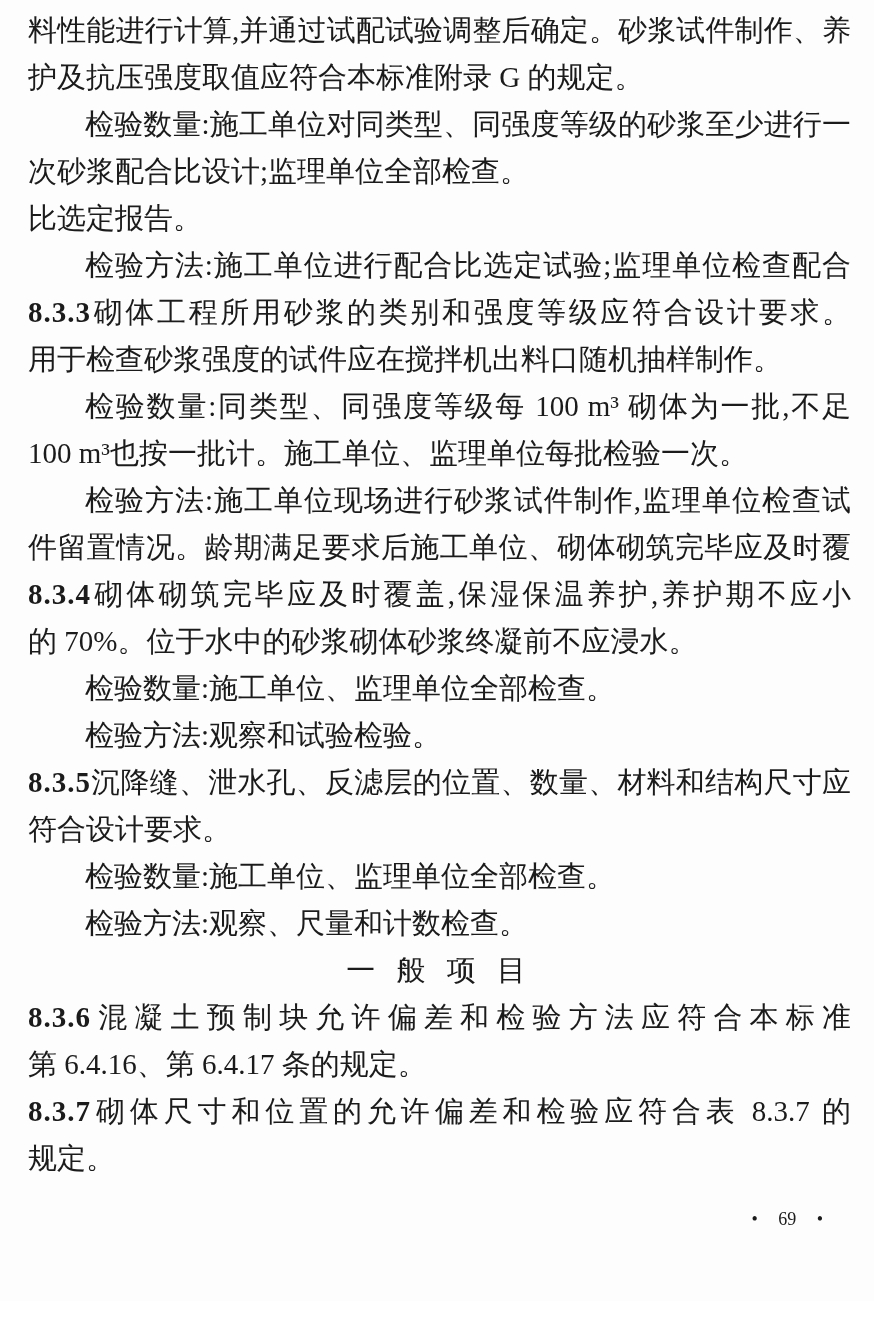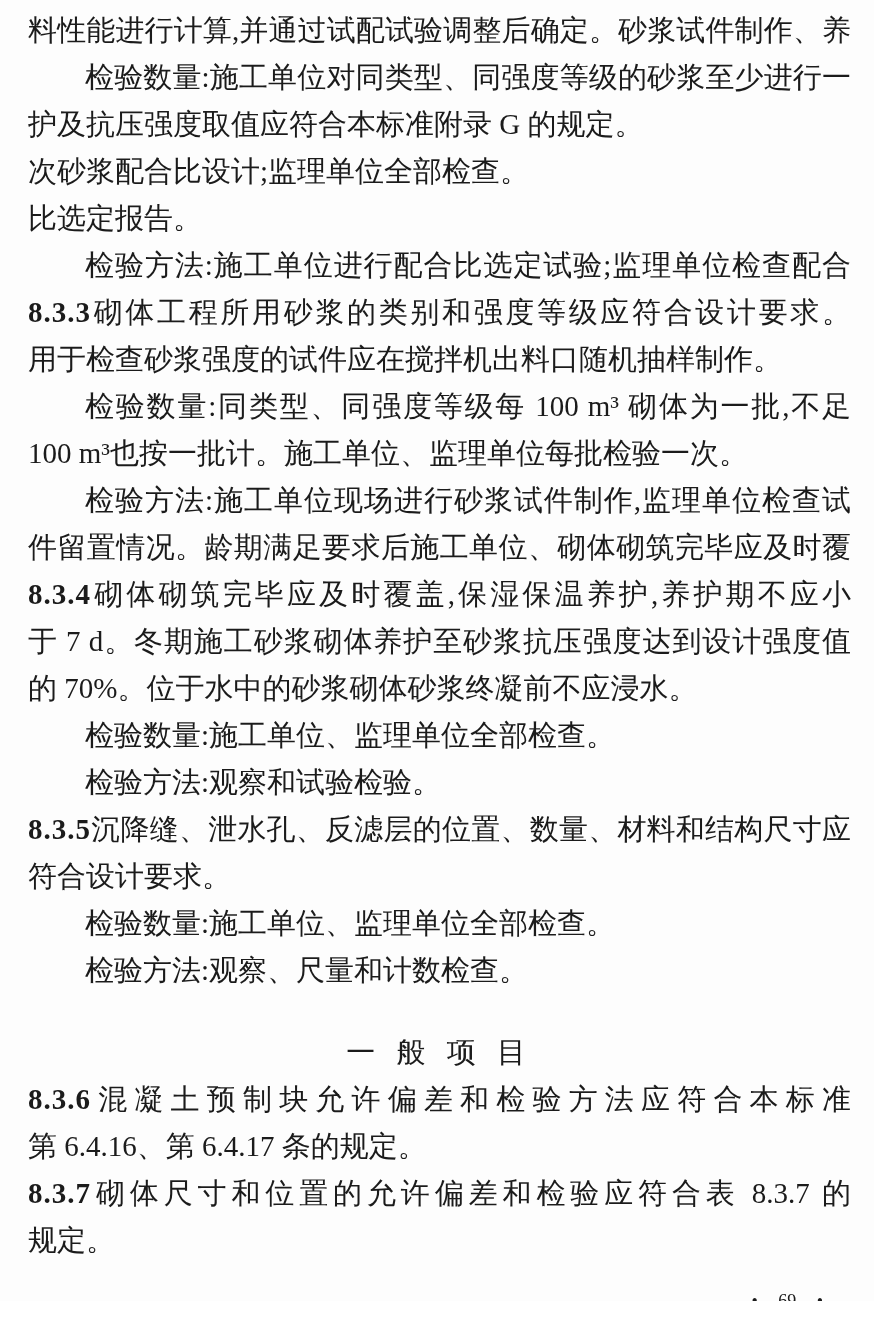--- a/index.html
+++ b/index.html
@@ -30,52 +30,50 @@
   .num {
     font-weight: bold;
     letter-spacing: 1px;
     display: inline-block;
   }
   .heading {
     text-align: center;
     text-align-last: center;
     letter-spacing: 7px;
     white-space: nowrap;
-    margin-top: 35px;
   }
   .pagenum {
     text-align: center;
     text-align-last: right;
     font-size: 18px;
     padding-right: 28px;
     word-spacing: 16px;
     margin-top: 14px;
   }
 </style>
 </head>
 <body>
 
 <div class="page">
 
   <div class="line stretch"><span>料性能进行计算,并通过试配试验调整后确定。砂浆试件制作、养</span></div>
+  <div class="line"><span>护及抗压强度取值应符合本标准附录 G 的规定。</span></div>
   <div class="line stretch indent"><span>检验数量:施工单位对同类型、同强度等级的砂浆至少进行一</span></div>
-  <div class="line"><span>护及抗压强度取值应符合本标准附录 G 的规定。</span></div>
   <div class="line"><span>次砂浆配合比设计;监理单位全部检查。</span></div>
   <div class="line"><span>比选定报告。</span></div>
   <div class="line stretch indent"><span>检验方法:施工单位进行配合比选定试验;监理单位检查配合</span></div>
 
   <div class="line stretch"><span class="num">8.3.3</span><span>砌体工程所用砂浆的类别和强度等级应符合设计要求。</span></div>
   <div class="line"><span>用于检查砂浆强度的试件应在搅拌机出料口随机抽样制作。</span></div>
   <div class="line stretch indent"><span>检验数量:同类型、同强度等级每 100 m³ 砌体为一批,不足</span></div>
   <div class="line"><span>100 m³也按一批计。施工单位、监理单位每批检验一次。</span></div>
   <div class="line stretch indent"><span>检验方法:施工单位现场进行砂浆试件制作,监理单位检查试</span></div>
   <div class="line stretch"><span>件留置情况。龄期满足要求后施工单位、砌体砌筑完毕应及时覆盖</span></div>
 
   <div class="line stretch"><span class="num">8.3.4</span><span>砌体砌筑完毕应及时覆盖,保湿保温养护,养护期不应小</span></div>
-  <div class="line stretch"><span>于 7 d。冬期施工砂浆砌体养护至砂浆抗压强度达到设计强度值</span></div>
   <div class="line"><span>的 70%。位于水中的砂浆砌体砂浆终凝前不应浸水。</span></div>
   <div class="line indent"><span>检验数量:施工单位、监理单位全部检查。</span></div>
   <div class="line indent"><span>检验方法:观察和试验检验。</span></div>
 
   <div class="line stretch"><span class="num">8.3.5</span><span>沉降缝、泄水孔、反滤层的位置、数量、材料和结构尺寸应</span></div>
   <div class="line"><span>符合设计要求。</span></div>
   <div class="line indent"><span>检验数量:施工单位、监理单位全部检查。</span></div>
   <div class="line indent"><span>检验方法:观察、尺量和计数检查。</span></div>
 
   <div class="line heading"><span>一 般 项 目</span></div>

